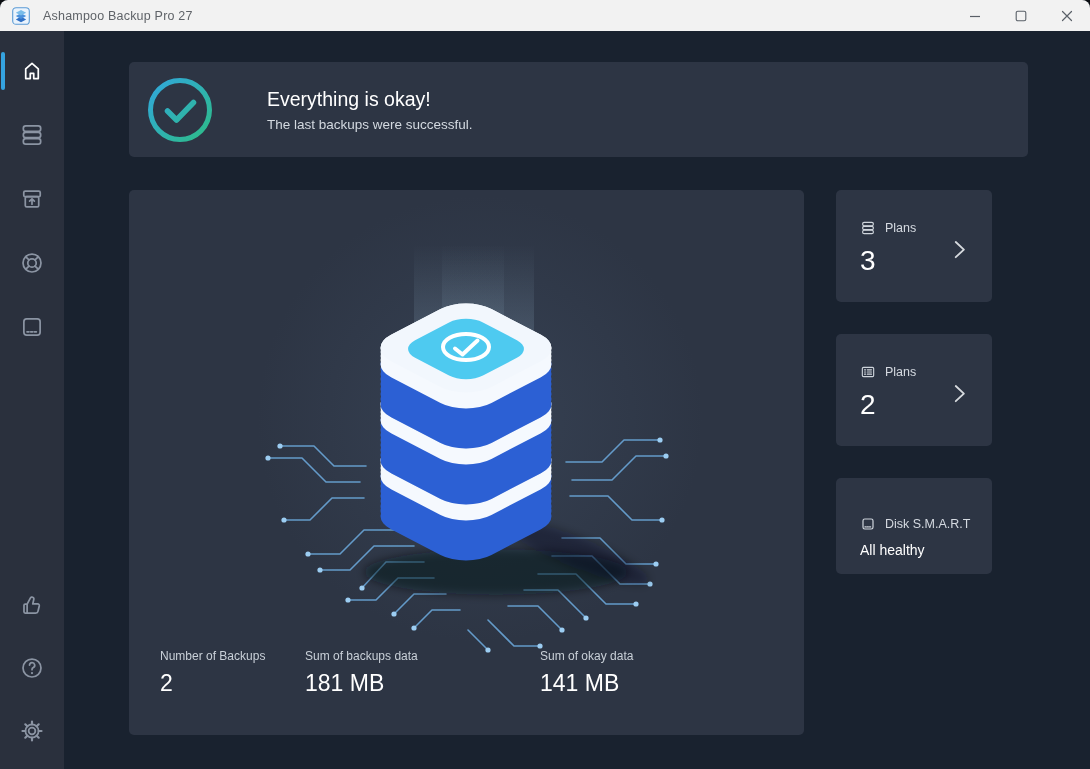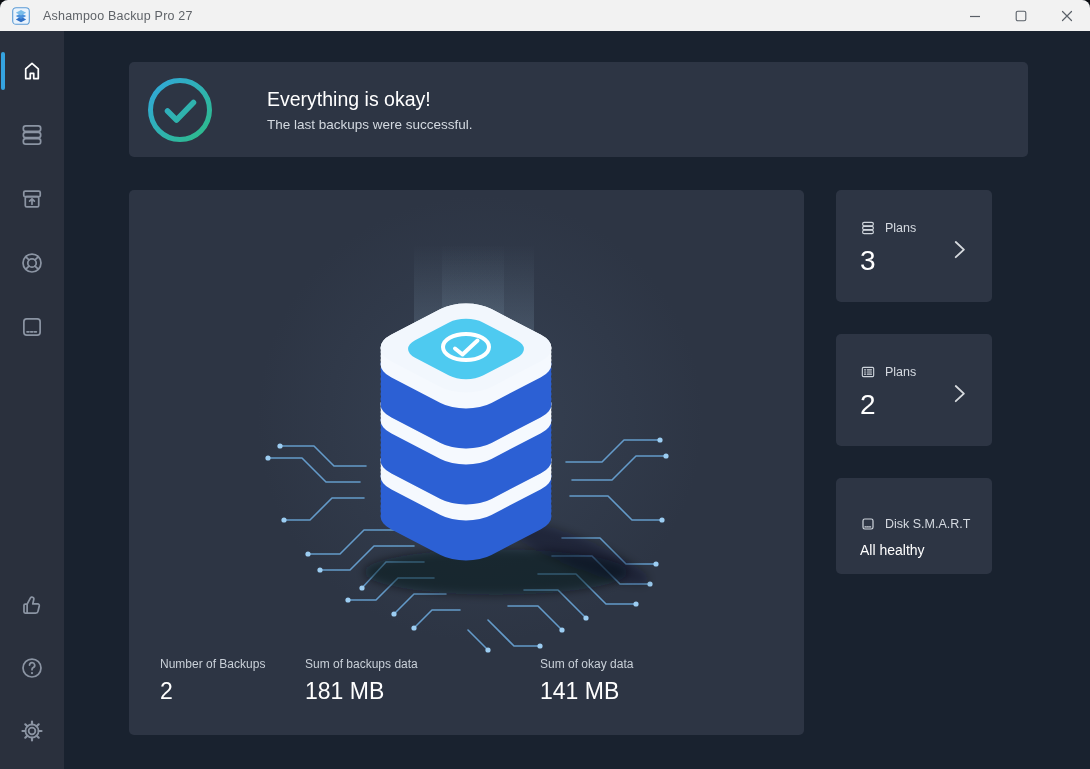--- a/index.html
+++ b/index.html
@@ -33,21 +33,21 @@
   .banner-icon { width:66px; height:66px; flex:0 0 66px; }
   .banner-title { font-size:19.5px; font-weight:400; color:#ffffff; margin-bottom:6px; }
   .banner-sub { font-size:13.5px; color:#d3d9e0; }
 
   .row { display:flex; margin-top:33px; gap:32px; }
 
   .overview-card { width:675px; height:545px; border-radius:5px; position:relative; overflow:hidden;
     background: radial-gradient(circle 310px at 52% 42%, rgba(64,78,99,.50), rgba(45,53,68,0) 72%), #2d3544; }
   .illustration { position:absolute; left:127px; top:40px; }
 
-  .stats { position:absolute; left:31px; bottom:30px; display:flex; }
+  .stats { position:absolute; left:31px; bottom:38px; display:flex; }
   .stat-col1 { width:145px; } .stat-col2 { width:235px; }
   .stat-label { font-size:12px; color:#c9d0d8; margin-bottom:7px; }
   .stat-value { font-size:23px; color:#ffffff; }
 
   .side-col { width:192px; display:flex; flex-direction:column; gap:32px; }
   .side-card { width:156px; height:112px; background:#2d3544; border-radius:5px; position:relative; padding:30px 0 0 24px; cursor:pointer; }
   .side-card.disk { height:96px; padding-top:38px; cursor:default; }
   .sc-head { display:flex; align-items:center; gap:9px; font-size:12.5px; color:#d5dae1; }
   .sc-head svg { stroke:#cfd5dc; flex:0 0 auto; }
   .sc-value { font-size:28px; color:#ffffff; margin-top:9px; }

